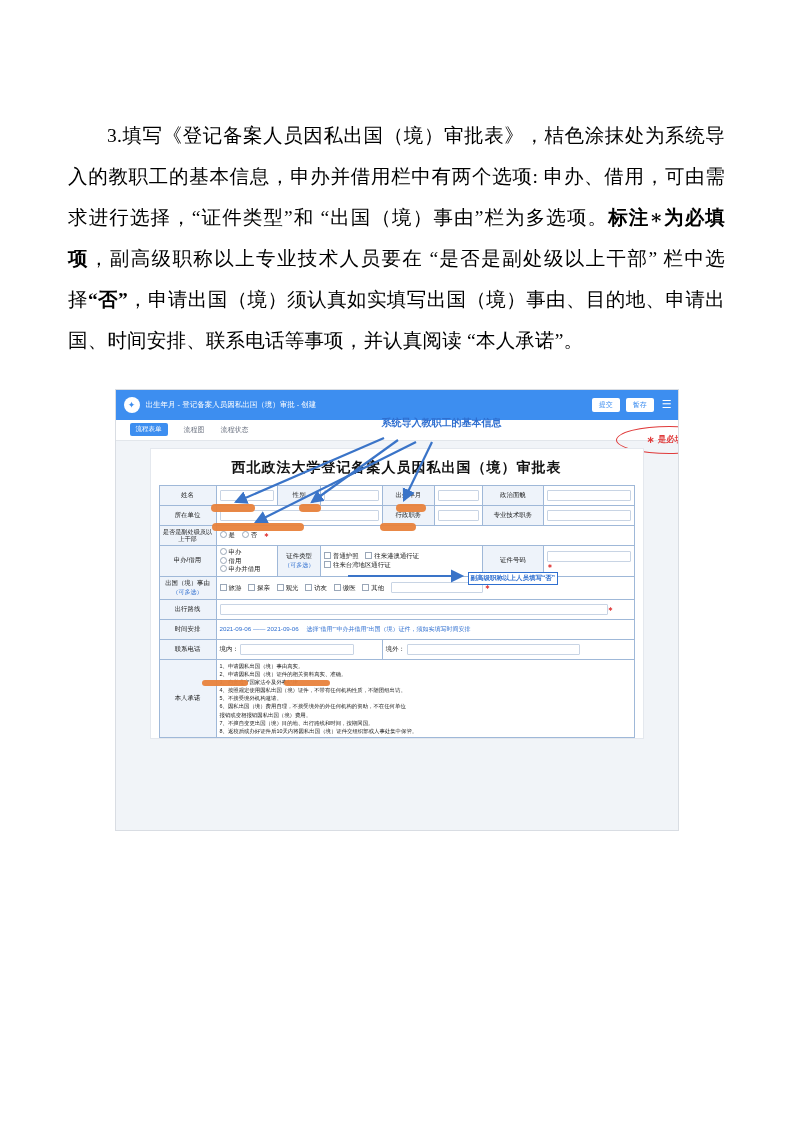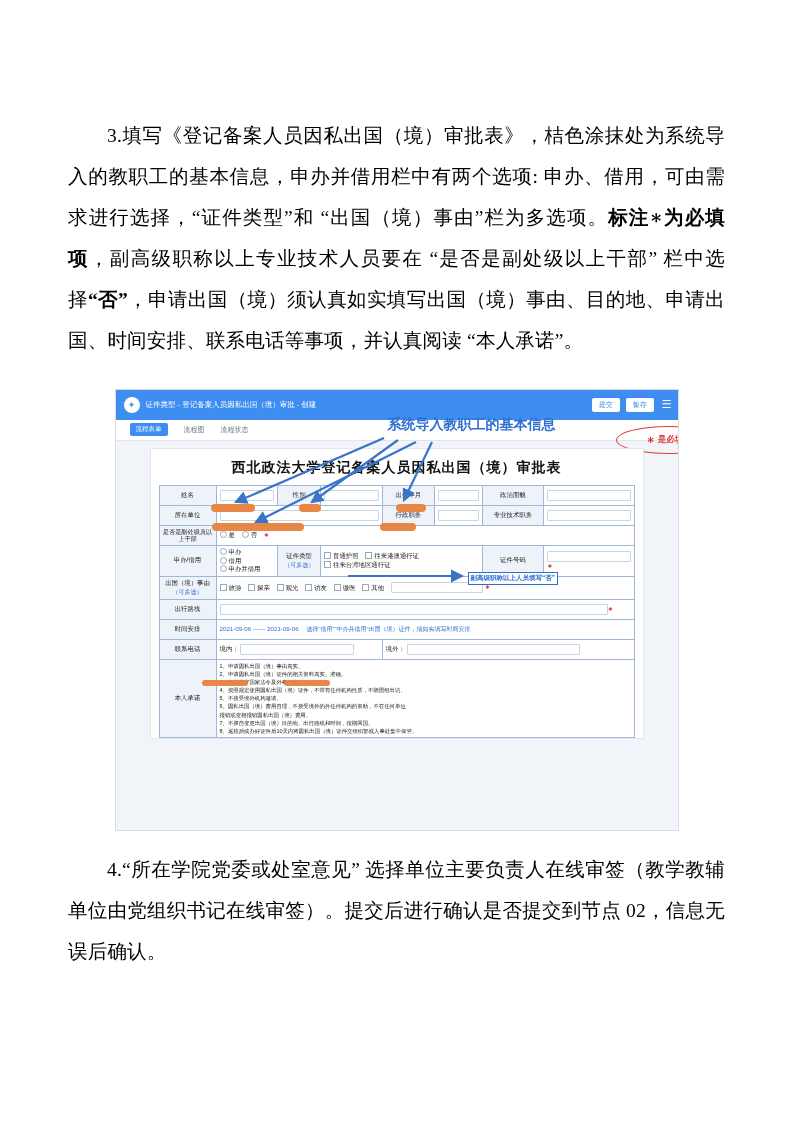--- a/index.html
+++ b/index.html
@@ -97,25 +97,24 @@
     background: #3d8ef0;
     padding: 2px 6px;
     border-radius: 2px;
     font-size: 6.5px;
   }
 
   
   .anno-blue-text {
     position: absolute;
     color: #2f6fd0;
-    font-size: 14px;
+    font-size: 10px;
     font-weight: bold;
     font-family: "Liberation Sans", "DejaVu Sans", sans-serif;
     white-space: nowrap;
-    margin-left: 6px;
   }
 
   
   .form-sheet {
     position: absolute;
     left: 34px; top: 58px;
     width: 494px;
     background: #ffffff;
     border: 1px solid #e4e8ee;
     padding: 6px 8px 0 8px;
@@ -226,21 +225,21 @@
 
   <p class="para indent">
     <span>3.填写《登记备案人员因私出国（境）审批表》，桔色涂抹处为系统导入的教职工的基本信息，申办并借用栏中有两个选项: 申办、借用，可由需求进行选择，“证件类型”和 “出国（境）事由”栏为多选项。</span><span class="bold-em">标注∗为必填项</span><span>，副高级职称以上专业技术人员要在 “是否是副处级以上干部” 栏中选择</span><span class="bold-em">“否”</span><span>，申请出国（境）须认真如实填写出国（境）事由、目的地、申请出国、时间安排、联系电话等事项，并认真阅读 “本人承诺”。</span>
   </p>
 
   <div class="shot-wrap">
     <div class="shot">
 
       <div class="shot-topbar">
         <div class="shot-logo">✦</div>
-        <div class="shot-topbar-title">证件类型 - 登记备案人员因私出国（境）审批 - 创建</div>
+        <div class="shot-topbar-title">出生年月 - 登记备案人员因私出国（境）审批 - 创建</div>
         <div class="shot-topbar-right">
           <div class="tb-btn">提交</div>
           <div class="tb-btn">暂存</div>
           <div class="tb-menu">☰</div>
         </div>
       </div>
 
       <div class="shot-tabs">
         <span class="tab-active">流程表单</span>
         <span>流程图</span>
@@ -416,15 +415,14 @@
         <path d="M268,48 L120,112" stroke="#3a74c8" stroke-width="2.2" fill="none" marker-end="url(#ah)"></path>
         <path d="M282,50 L196,112" stroke="#3a74c8" stroke-width="2.2" fill="none" marker-end="url(#ah)"></path>
         <path d="M300,52 L140,132" stroke="#3a74c8" stroke-width="2.2" fill="none" marker-end="url(#ah)"></path>
         <path d="M316,52 L288,110" stroke="#3a74c8" stroke-width="2.2" fill="none" marker-end="url(#ah)"></path>
         <path d="M232,186 L346,186" stroke="#3a74c8" stroke-width="2.2" fill="none" marker-end="url(#ah)"></path>
       </svg>
 
     </div>
   </div>
 
-  <p class="para indent para-after">4.“所在学院党委或处室意见” 选择单位主要负责人在线审签（教学教辅单位由党组织书记在线审签）。提交后进行确认是否提交到节点 02，信息无误后确认。</p>
 
 </div>
 
 </body></html>

